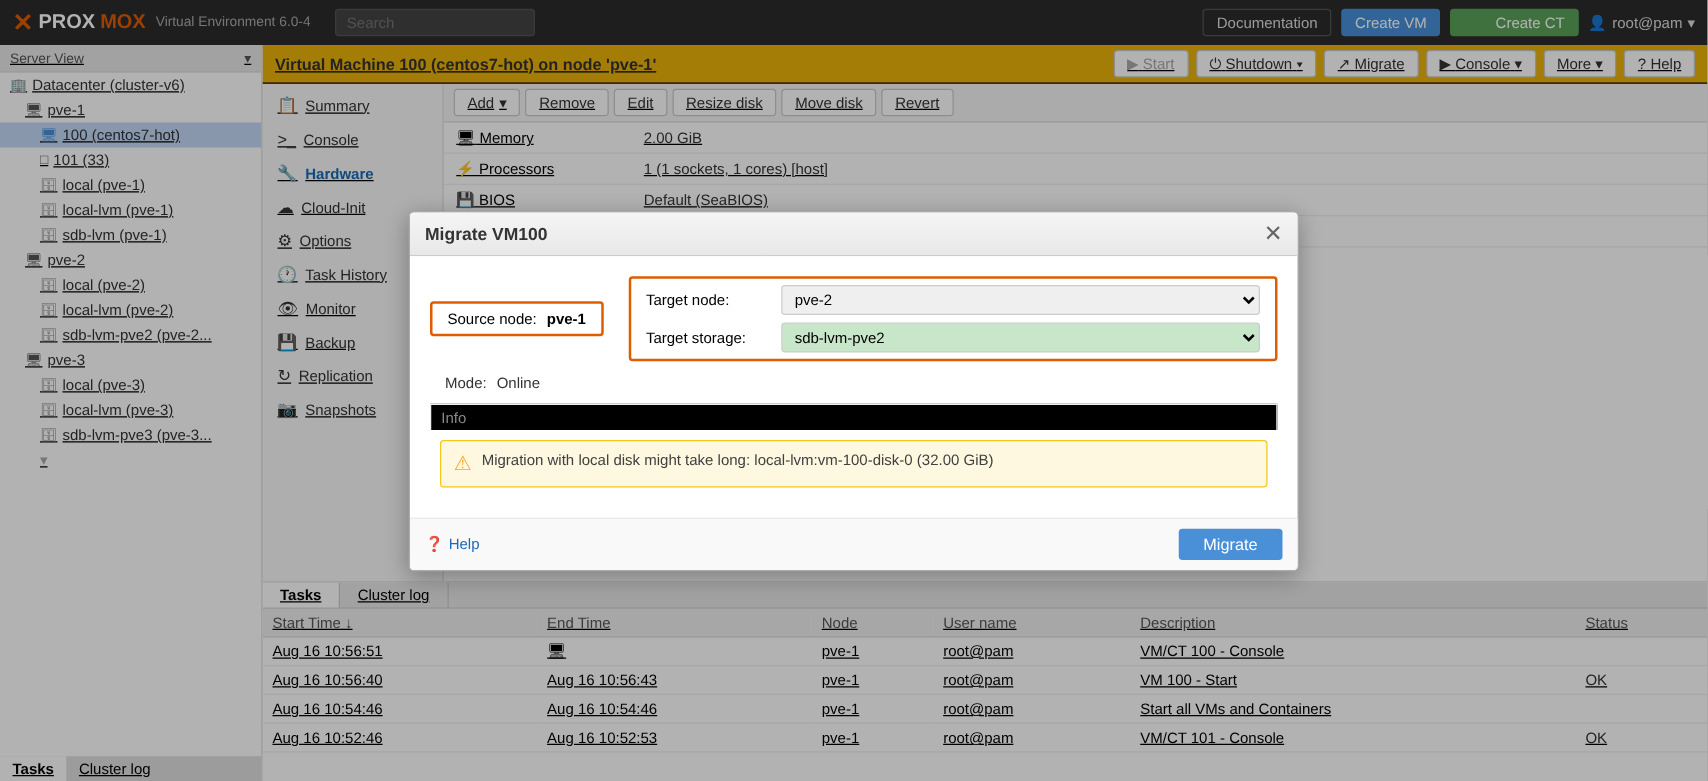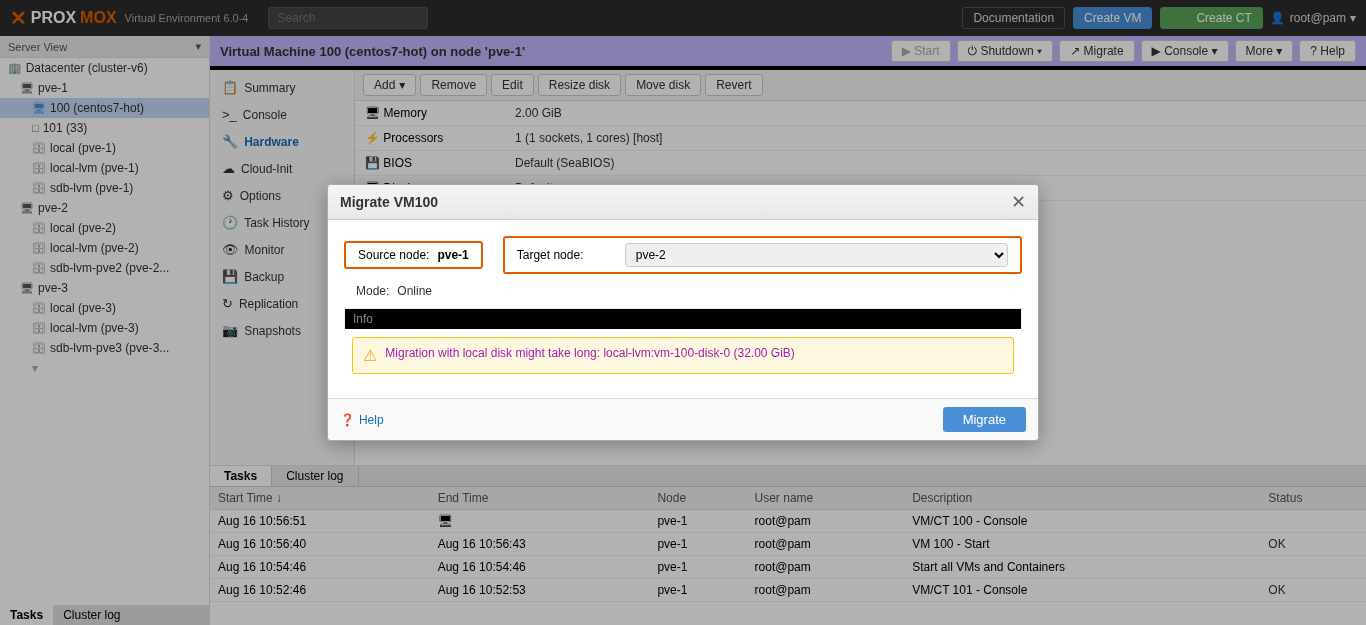--- a/index.html
+++ b/index.html
@@ -16,35 +16,35 @@
     .logo-ver { color: #aaa; font-size: 11px; margin-left: 4px; }
     .topbar-search { margin-left: 10px; }
     .topbar-search input { padding: 3px 8px; border-radius: 3px; border: 1px solid #555; background: #444; color: #ddd; width: 160px; font-size: 12px; }
     .topbar-right { margin-left: auto; display: flex; align-items: center; gap: 8px; }
     .topbar-btn { background: none; border: 1px solid #555; color: #ddd; padding: 3px 10px; border-radius: 3px; cursor: pointer; font-size: 12px; display: flex; align-items: center; gap: 4px; }
     .topbar-btn.blue { background: #4a90d9; border-color: #4a90d9; color: #fff; }
     .topbar-btn.teal { background: #5ba35b; border-color: #5ba35b; color: #fff; padding-left: 35px; }
     .topbar-user { color: #ddd; font-size: 12px; display: flex; align-items: center; gap: 4px; cursor: pointer; }
 
     
-    .main-layout { display: flex; height: calc(625px - 36px); }
+    .main-layout { display: flex; height: calc(625px - 36px); text-decoration: underline; }
 
     
     .sidebar { width: 210px; background: #fff; border-right: 1px solid #ddd; overflow-y: auto; display: flex; flex-direction: column; }
     .sidebar-header { background: #e8e8e8; padding: 4px 8px; font-size: 11px; color: #555; display: flex; align-items: center; justify-content: space-between; border-bottom: 1px solid #ddd; }
     .tree-item { padding: 3px 8px; cursor: pointer; display: flex; align-items: center; gap: 4px; color: #333; font-size: 12px; }
     .tree-item.selected { background: #c3d9f5; }
     .tree-icon { font-size: 11px; color: #666; }
     .node-icon { color: #555; }
     .vm-icon { color: #4a90d9; }
     .storage-icon { color: #888; }
 
     
     .content-area { flex: 1; display: flex; flex-direction: column; overflow: hidden; }
-    .content-header { display: flex; align-items: center; background: #c4b5fd; border-bottom: 4px solid #000000; padding: 4px 10px; gap: 6px; }
+    .content-header { display: flex; align-items: center; background: #eab308; border-bottom: 1px solid #000000; padding: 4px 10px; gap: 6px; }
     .content-title { font-size: 13px; color: #333; font-weight: bold; flex: 1; }
     .header-btn { background: #fff; border: 1px solid #ccc; color: #333; padding: 3px 10px; border-radius: 3px; cursor: pointer; font-size: 12px; }
     .header-btn:disabled { color: #aaa; }
 
     
     .content-body { display: flex; flex: 1; overflow: hidden; }
     .left-nav { width: 145px; background: #f9f9f9; border-right: 1px solid #ddd; padding: 4px 0; }
     .nav-item { padding: 6px 12px; cursor: pointer; display: flex; align-items: center; gap: 6px; color: #333; font-size: 12px; }
     .nav-item.active { color: #1a6ab5; font-weight: bold; }
     .nav-icon { font-size: 13px; }
@@ -75,21 +75,21 @@
 
     
     .dialog { background: #fff; border: 1px solid #aaa; border-radius: 4px; box-shadow: 0 4px 20px rgba(0,0,0,0.3); width: 712px; }
     .dialog-header { background: linear-gradient(to bottom, #f5f5f5, #e8e8e8); padding: 8px 12px; border-bottom: 1px solid #ccc; display: flex; align-items: center; justify-content: space-between; border-radius: 4px 4px 0 0; }
     .dialog-title { font-size: 14px; font-weight: bold; color: #333; }
     .dialog-close { background: none; border: none; font-size: 18px; cursor: pointer; color: #666; line-height: 1; }
     .dialog-body { padding: 16px; }
     .dialog-select { border: 1px solid #ccc; border-radius: 3px; padding: 3px 6px; font-size: 12px; min-width: 150px; }
     .dialog-warning { display: flex; align-items: flex-start; gap: 8px; padding: 8px 10px; background: #fff8e1; border: 1px solid #f5c518; border-radius: 3px; margin: 8px; }
     .warn-icon { color: #f5a623; font-size: 16px; }
-    .warn-text { font-size: 12px; color: #a21caf; }
+    .warn-text { font-size: 12px; color: #404040; }
     .dialog-footer { padding: 8px 12px; border-top: 1px solid #ddd; display: flex; align-items: center; justify-content: space-between; background: #f9f9f9; border-radius: 0 0 4px 4px; }
     .dialog-footer-left { display: flex; align-items: center; gap: 4px; font-size: 12px; color: #1a6ab5; cursor: pointer; }
     .dialog-migrate-btn { background: #4a90d9; color: #fff; border: none; padding: 5px 20px; border-radius: 3px; cursor: pointer; font-size: 13px; }
     .sidebar-tasks { display: flex; background: #e0e0e0; }
     .sidebar-task-tab { padding: 3px 10px; font-size: 12px; cursor: pointer; }
     .sidebar-task-tab.active { background: #fff; font-weight: bold; }
   </style>
 </head>
 <body>
 
@@ -383,20 +383,26 @@
 
         <div style="border:2px solid #e05c00; border-radius:3px; padding:5px 12px; display:flex; align-items:center; gap:8px; flex:1;">
           <div style="display:flex; flex-direction:column; gap:6px; width:100%;">
             <div style="display:flex; align-items:center; gap:8px;">
               <span style="font-size:12px; min-width:100px;">Target node:</span>
               <select class="dialog-select" style="flex:1;">
                 <option>pve-2</option>
                 <option>pve-3</option>
               </select>
             </div>
+            <div style="display:flex; align-items:center; gap:8px;">
+              <span style="font-size:12px; min-width:100px;">Target storage:</span>
+              <select class="dialog-select" style="flex:1; background:#c8e6c9;">
+                <option>sdb-lvm-pve2</option>
+              </select>
+            </div>
           </div>
         </div>
       </div>
 
       <div style="display:flex; align-items:center; gap:8px; margin-bottom:10px; padding-left:12px;">
         <span style="font-size:12px; color:#333;">Mode:</span>
         <span style="font-size:12px; color:#333;">Online</span>
       </div>
 
       <div>

